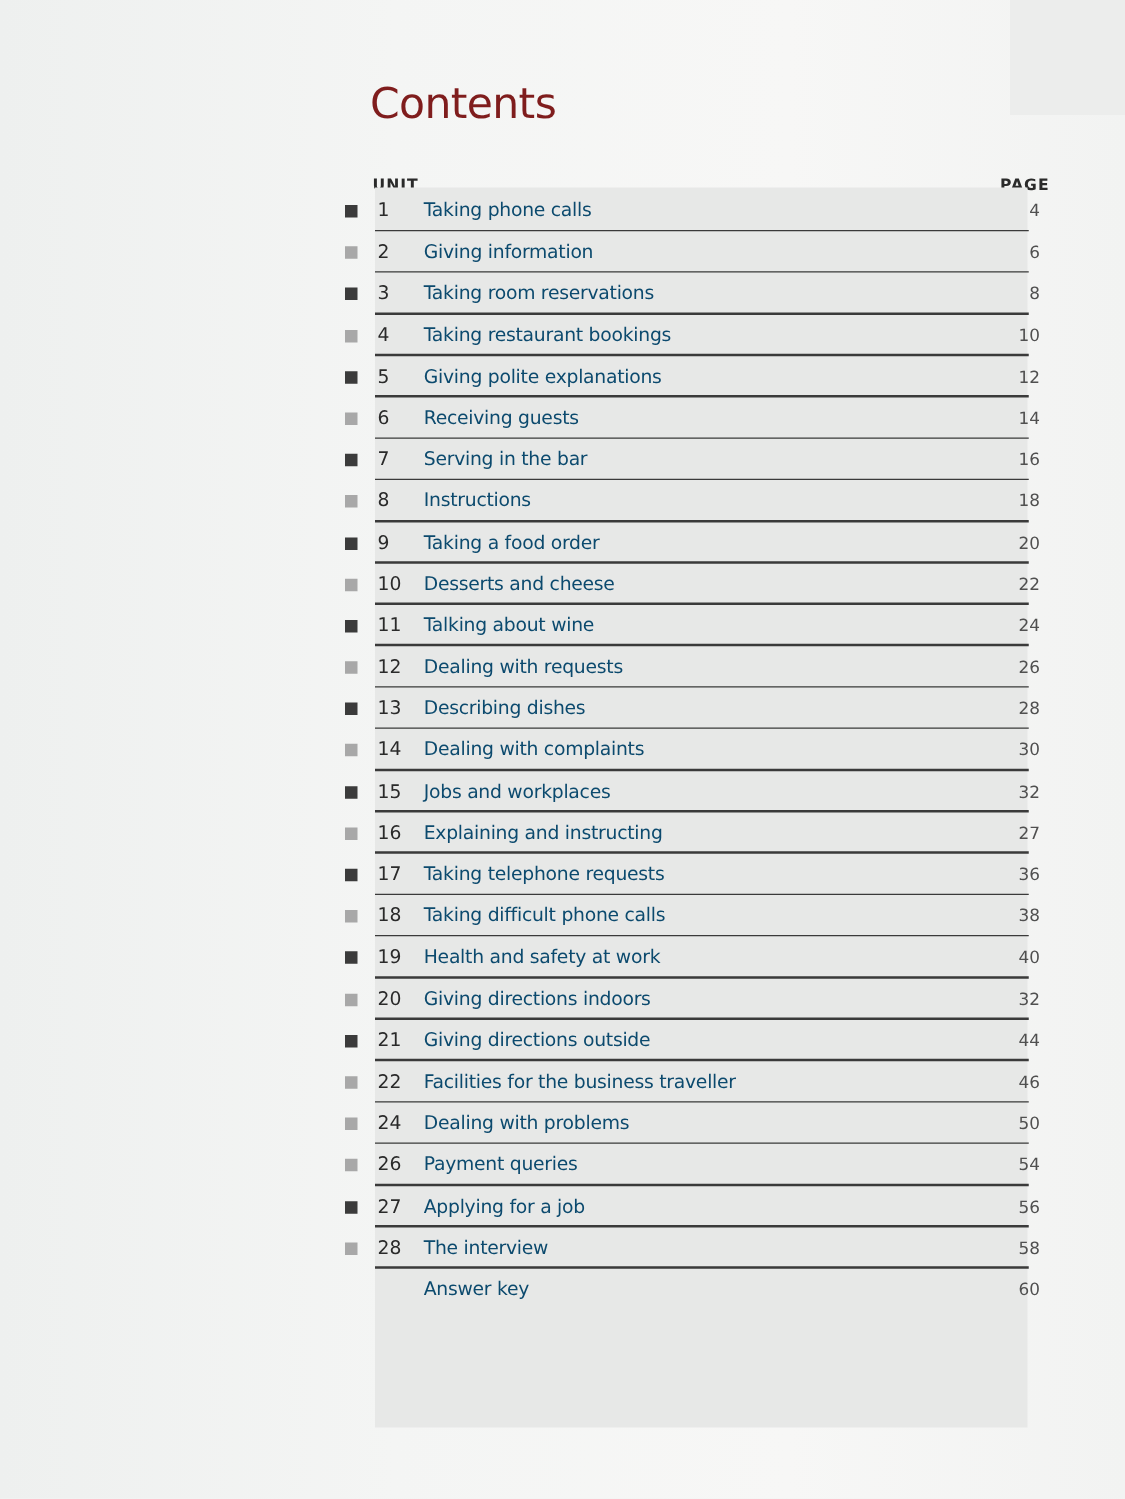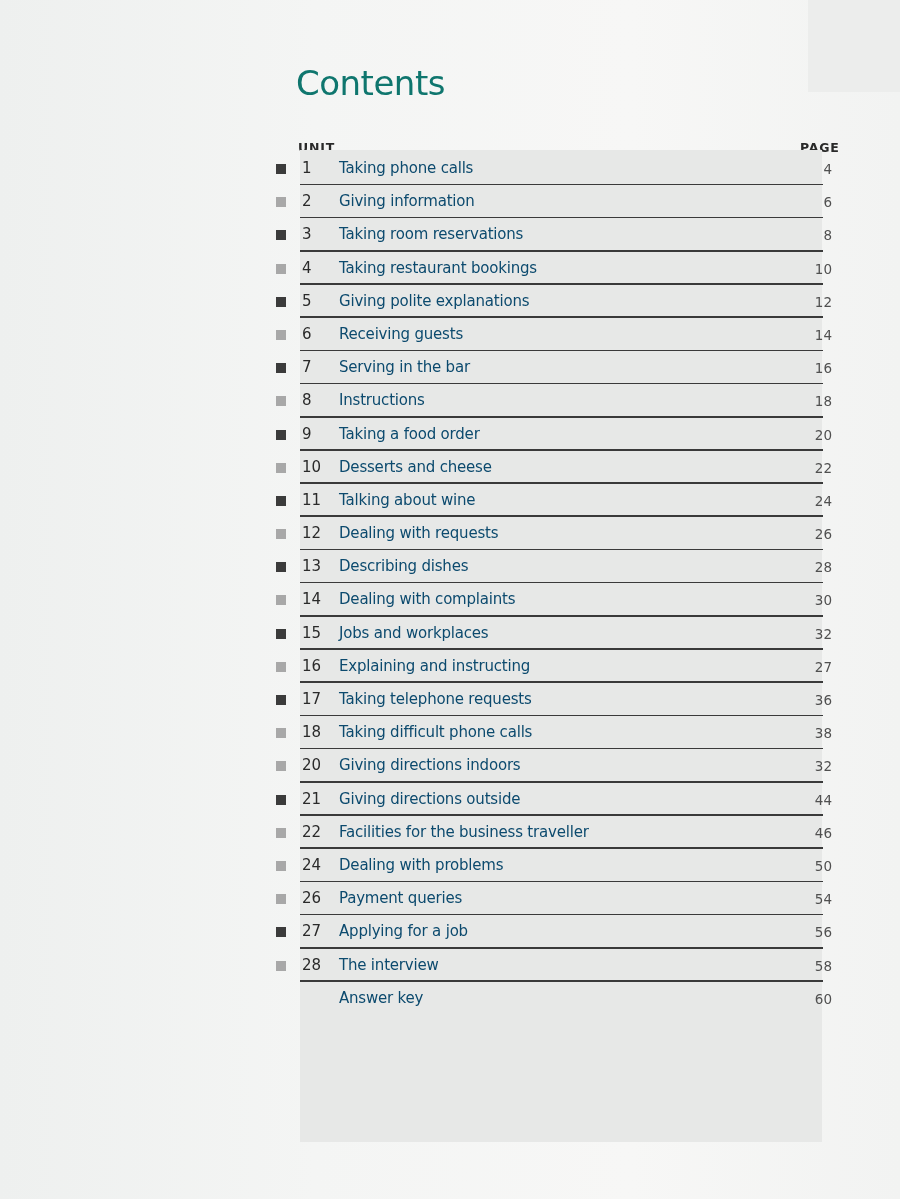--- a/index.html
+++ b/index.html
@@ -28,21 +28,21 @@
     width: 92px;
     height: 92px;
     background: #ecedec;
   }
   .title {
     position: absolute;
     left: 296px;
     top: 40px;
     font-family: "DejaVu Sans", sans-serif;
     font-size: 34px;
-    color: #0f766e;
+    color: #7f1d1d;
     letter-spacing: -0.5px;
     font-weight: normal;
   }
   .col-header {
     position: absolute;
     top: 140px;
     font-size: 12.5px;
     font-weight: bold;
     letter-spacing: 0.8px;
     color: #2a2a2a;
@@ -244,20 +244,27 @@
       <span class="sep"></span>
     </div>
     <div class="row">
       <span class="marker light"></span>
       <span class="num">18</span>
       <span class="label">Taking difficult phone calls</span>
       <span class="pg">38</span>
       <span class="sep"></span>
     </div>
     <div class="row">
+      <span class="marker dark"></span>
+      <span class="num">19</span>
+      <span class="label">Health and safety at work</span>
+      <span class="pg">40</span>
+      <span class="sep"></span>
+    </div>
+    <div class="row">
       <span class="marker light"></span>
       <span class="num">20</span>
       <span class="label">Giving directions indoors</span>
       <span class="pg">32</span>
       <span class="sep"></span>
     </div>
     <div class="row">
       <span class="marker dark"></span>
       <span class="num">21</span>
       <span class="label">Giving directions outside</span>

